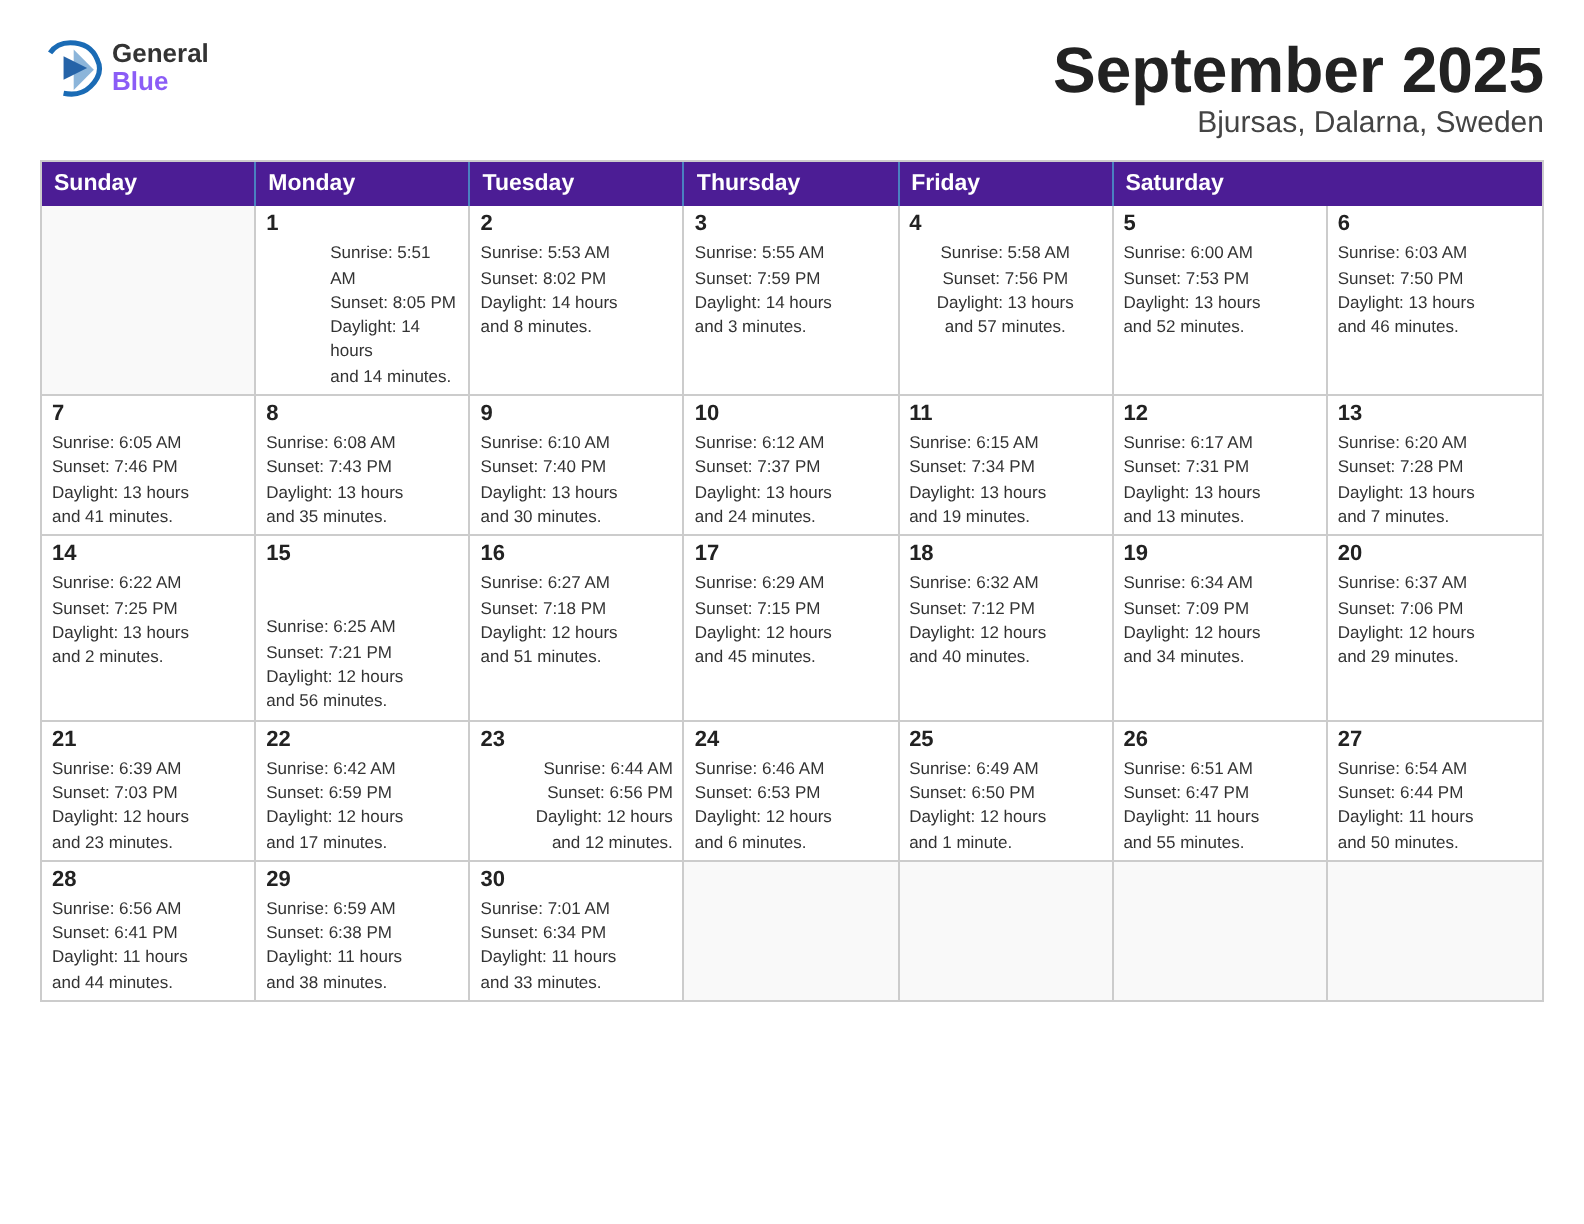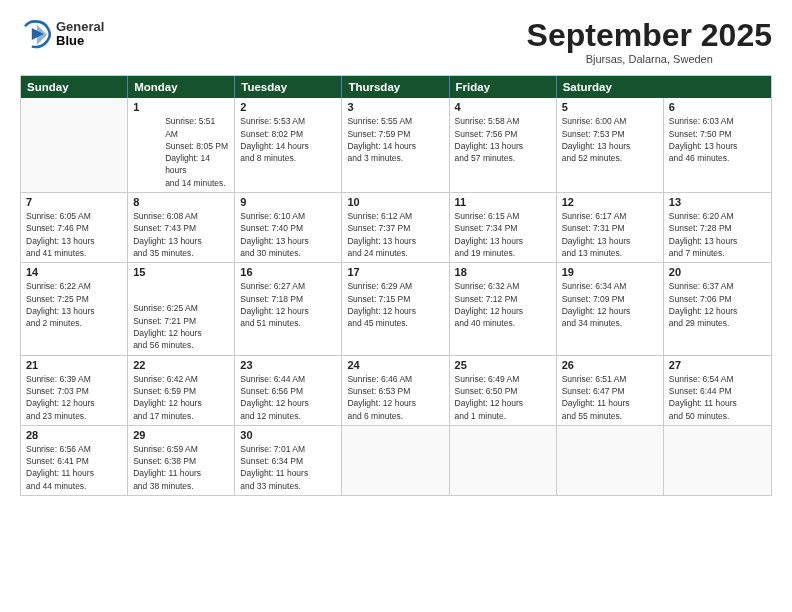--- a/index.html
+++ b/index.html
@@ -29,50 +29,49 @@
       gap: 4px;
     }
     .logo-text {
       display: flex;
       flex-direction: column;
       font-size: 13px;
       font-weight: bold;
       line-height: 1.1;
     }
     .logo-general { color: #333; }
-    .logo-blue { color: #000000; }
+    .logo-blue { color: #8b5cf6; }
     .logo-icon {
       width: 32px;
       height: 32px;
     }
     .title-block {
       text-align: right;
     }
     .title-block h1 {
       font-size: 32px;
       font-weight: bold;
       color: #222;
       line-height: 1.1;
     }
     .title-block h2 {
-      font-size: 11px;
+      font-size: 15px;
       font-weight: normal;
       color: #444;
-      text-align: center;
     }
     .calendar {
       flex: 1;
       display: flex;
       flex-direction: column;
       border: 1px solid #ccc;
     }
     .cal-header {
       display: grid;
       grid-template-columns: repeat(7, 1fr);
-      background: #14532d;
+      background: #4c1d95;
     }
     .cal-header-cell {
       color: #fff;
       font-size: 11.5px;
       font-weight: bold;
       padding: 5px 6px;
       border-right: 1px solid #4a80c0;
     }
     .cal-header-cell:last-child { border-right: none; }
     .cal-body {
@@ -159,21 +158,21 @@
           </div>
           <div class="cal-cell">
             <div class="day-num">3</div>
             <div class="cell-text" style="white-space: pre-line;">Sunrise: 5:55 AM
 Sunset: 7:59 PM
 Daylight: 14 hours
 and 3 minutes.</div>
           </div>
           <div class="cal-cell">
             <div class="day-num">4</div>
-            <div class="cell-text" style="white-space: pre-line;">Sunrise: 5:58 AM
+            <div class="cell-text" style="white-space: pre-line; text-align: center;">Sunrise: 5:58 AM
 Sunset: 7:56 PM
 Daylight: 13 hours
 and 57 minutes.</div>
           </div>
           <div class="cal-cell">
             <div class="day-num">5</div>
             <div class="cell-text" style="white-space: pre-line;">Sunrise: 6:00 AM
 Sunset: 7:53 PM
 Daylight: 13 hours
 and 52 minutes.</div>
@@ -298,21 +297,21 @@
           </div>
           <div class="cal-cell">
             <div class="day-num">22</div>
             <div class="cell-text" style="white-space: pre-line;">Sunrise: 6:42 AM
 Sunset: 6:59 PM
 Daylight: 12 hours
 and 17 minutes.</div>
           </div>
           <div class="cal-cell">
             <div class="day-num">23</div>
-            <div class="cell-text" style="white-space: pre-line;">Sunrise: 6:44 AM
+            <div class="cell-text" style="white-space: pre-line; text-align: right;">Sunrise: 6:44 AM
 Sunset: 6:56 PM
 Daylight: 12 hours
 and 12 minutes.</div>
           </div>
           <div class="cal-cell">
             <div class="day-num">24</div>
             <div class="cell-text" style="white-space: pre-line;">Sunrise: 6:46 AM
 Sunset: 6:53 PM
 Daylight: 12 hours
 and 6 minutes.</div>

